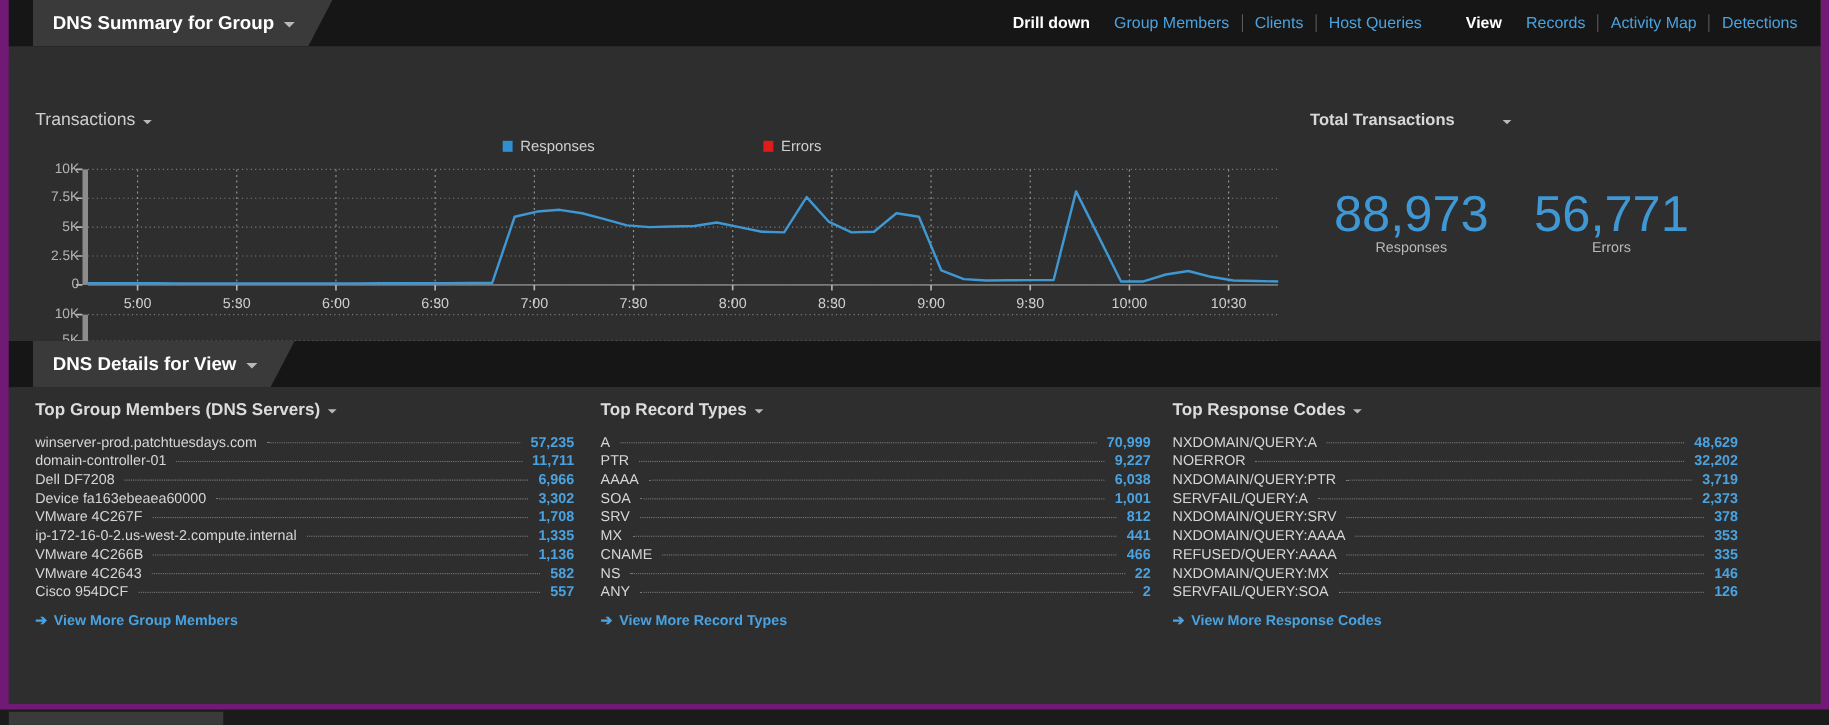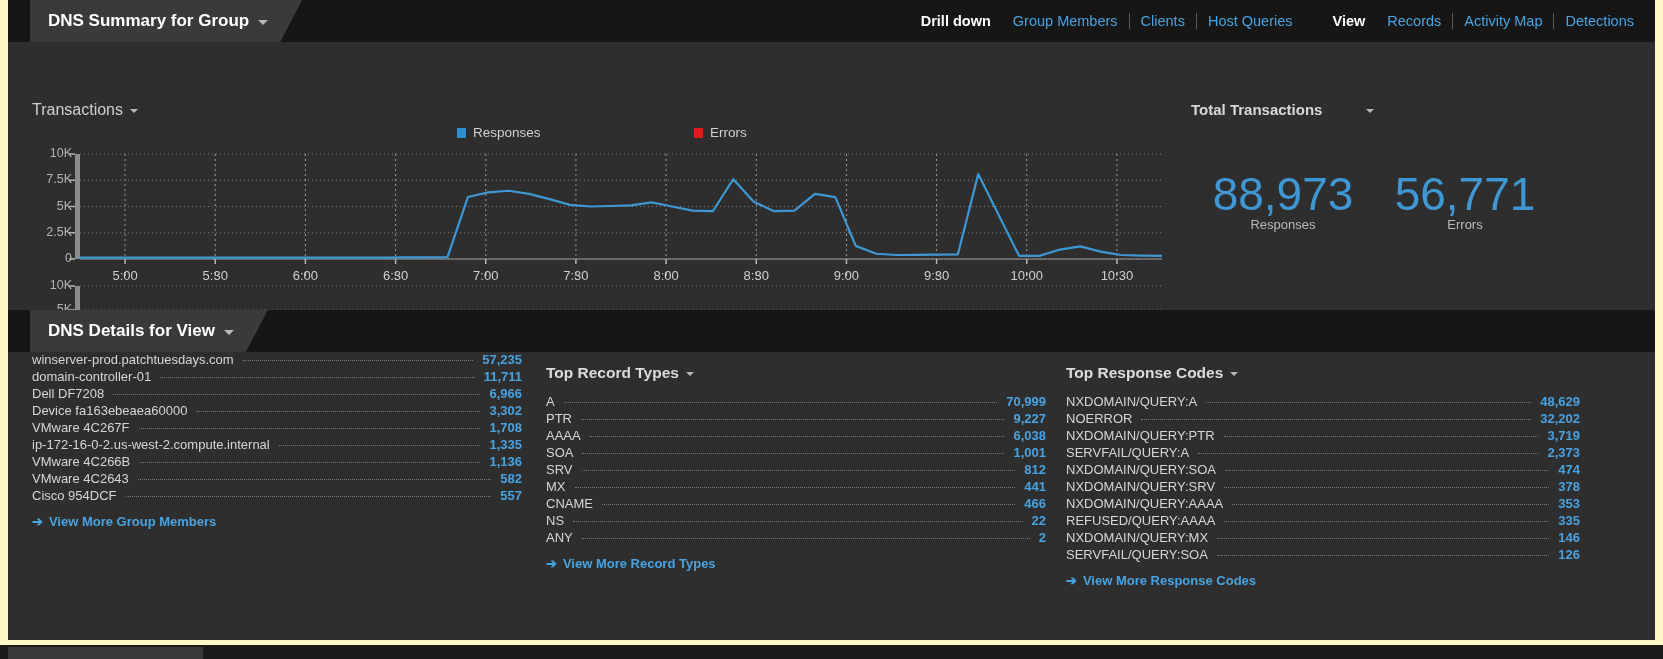--- a/index.html
+++ b/index.html
@@ -3,21 +3,21 @@
 <meta charset="utf-8">
 <style>
   * { box-sizing: border-box; margin: 0; padding: 0; }
   html, body {
     width: 1663px; height: 659px;
     background: #1b1b1b;
     font-family: "Liberation Sans", sans-serif;
     color: #d4d4d4;
     overflow: hidden;
   }
-  .app { position: relative; width: 1663px; height: 659px; background:#fef9c3; }
+  .app { position: relative; width: 1663px; height: 659px; background:#701a75; }
 
   
   .panel { position: absolute; background:#2e2e2e; }
   .panel-tabbar {
     position: relative; height: 42px; background:#161616;
   }
   .panel-tab {
     position: absolute; left: 22px; top: 0; height: 42px;
     display: flex; align-items: center; gap: 7px;
     padding: 0 34px 0 18px;
@@ -230,20 +230,24 @@
 
   <div class="panel" id="details-panel">
     <div class="panel-tabbar">
       <div class="panel-tab">
         <span>DNS Details for View</span>
         <span class="caret"></span>
       </div>
     </div>
     <div id="details-body">
       <div class="col" id="col-1">
+          <div class="col-header">
+            <span>Top Group Members (DNS Servers)</span>
+            <span class="caret small"></span>
+          </div>
           <div class="row">
             <span class="label">winserver-prod.patchtuesdays.com</span>
             <span class="dots"></span>
             <span class="value">57,235</span>
           </div>
           <div class="row">
             <span class="label">domain-controller-01</span>
             <span class="dots"></span>
             <span class="value">11,711</span>
           </div>
@@ -361,25 +365,20 @@
             <span class="label">NXDOMAIN/QUERY:PTR</span>
             <span class="dots"></span>
             <span class="value">3,719</span>
           </div>
           <div class="row">
             <span class="label">SERVFAIL/QUERY:A</span>
             <span class="dots"></span>
             <span class="value">2,373</span>
           </div>
           <div class="row">
-            <span class="label">NXDOMAIN/QUERY:SOA</span>
-            <span class="dots"></span>
-            <span class="value">474</span>
-          </div>
-          <div class="row">
             <span class="label">NXDOMAIN/QUERY:SRV</span>
             <span class="dots"></span>
             <span class="value">378</span>
           </div>
           <div class="row">
             <span class="label">NXDOMAIN/QUERY:AAAA</span>
             <span class="dots"></span>
             <span class="value">353</span>
           </div>
           <div class="row">

